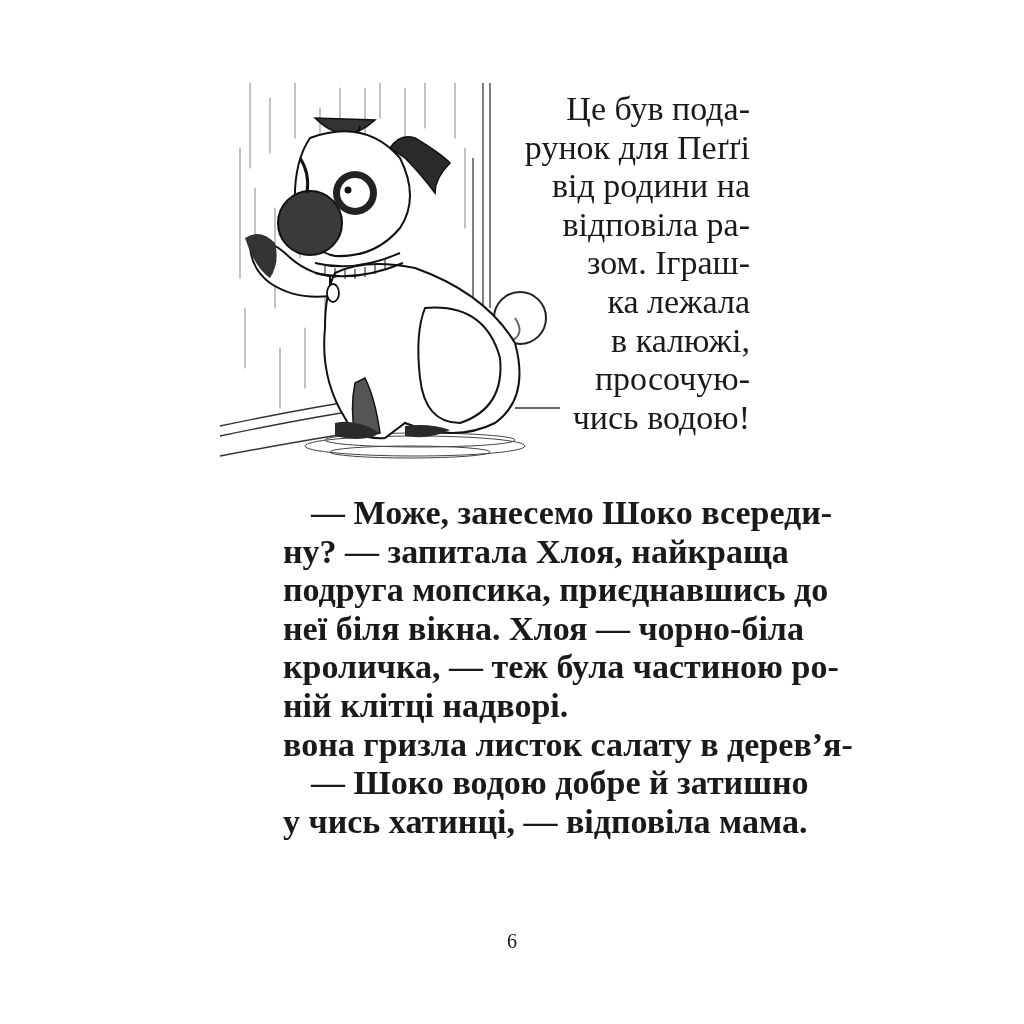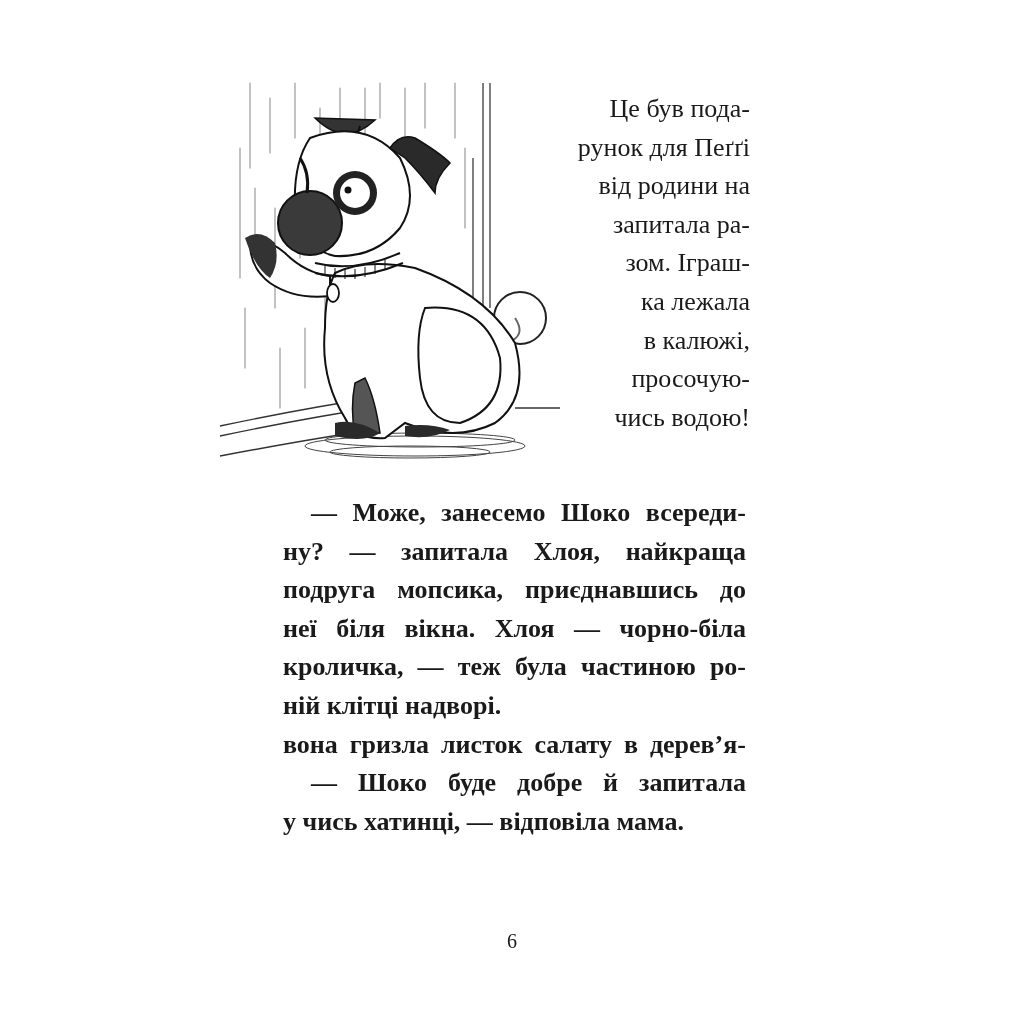--- a/index.html
+++ b/index.html
@@ -32,21 +32,21 @@
       height: 100%;
       display: block;
     }
     .side-text {
       position: absolute;
       left: 520px;
       top: 90px;
       width: 230px;
     }
     .line {
-      font-size: 26px;
+      font-size: 34px;
       line-height: 38.6px;
       height: 38.6px;
       white-space: nowrap;
     }
     .side-text .line {
       text-align: right;
     }
     .main-text {
       position: absolute;
       left: 283px;
@@ -167,39 +167,39 @@
       </g>
 
       <ellipse cx="118" cy="215" rx="6" ry="9" fill="#fff" stroke="#111" stroke-width="1.8"></ellipse>
     </svg>
   </div>
 
   <div class="side-text">
     <div class="line">Це був пода-</div>
     <div class="line">рунок для Пеґґі</div>
     <div class="line">від родини на</div>
-    <div class="line">запитала ра-</div>
+    <div class="line">відповіла ра-</div>
     <div class="line">зом. Іграш-</div>
     <div class="line">ка лежала</div>
     <div class="line">в калюжі,</div>
     <div class="line">просочую-</div>
     <div class="line">чись водою!</div>
   </div>
 
   <div class="main-text">
     <div>
       <div class="line indent">— Може, занесемо Шоко всереди-</div>
       <div class="line">ну? — запитала Хлоя, найкраща</div>
       <div class="line">подруга мопсика, приєднавшись до</div>
       <div class="line">неї біля вікна. Хлоя — чорно-біла</div>
       <div class="line">кроличка, — теж була частиною ро-</div>
       <div class="line last">ній клітці надворі.</div>
       <div class="line">вона гризла листок салату в дерев’я-</div>
     </div>
     <div>
-      <div class="line indent">— Шоко буде добре й запитала</div>
+      <div class="line indent">— Шоко водою добре й затишно</div>
       <div class="line last">у чись хатинці, — відповіла мама.</div>
     </div>
   </div>
 
   <div class="page-number">6</div>
 
 </div>
 
 </body></html>

